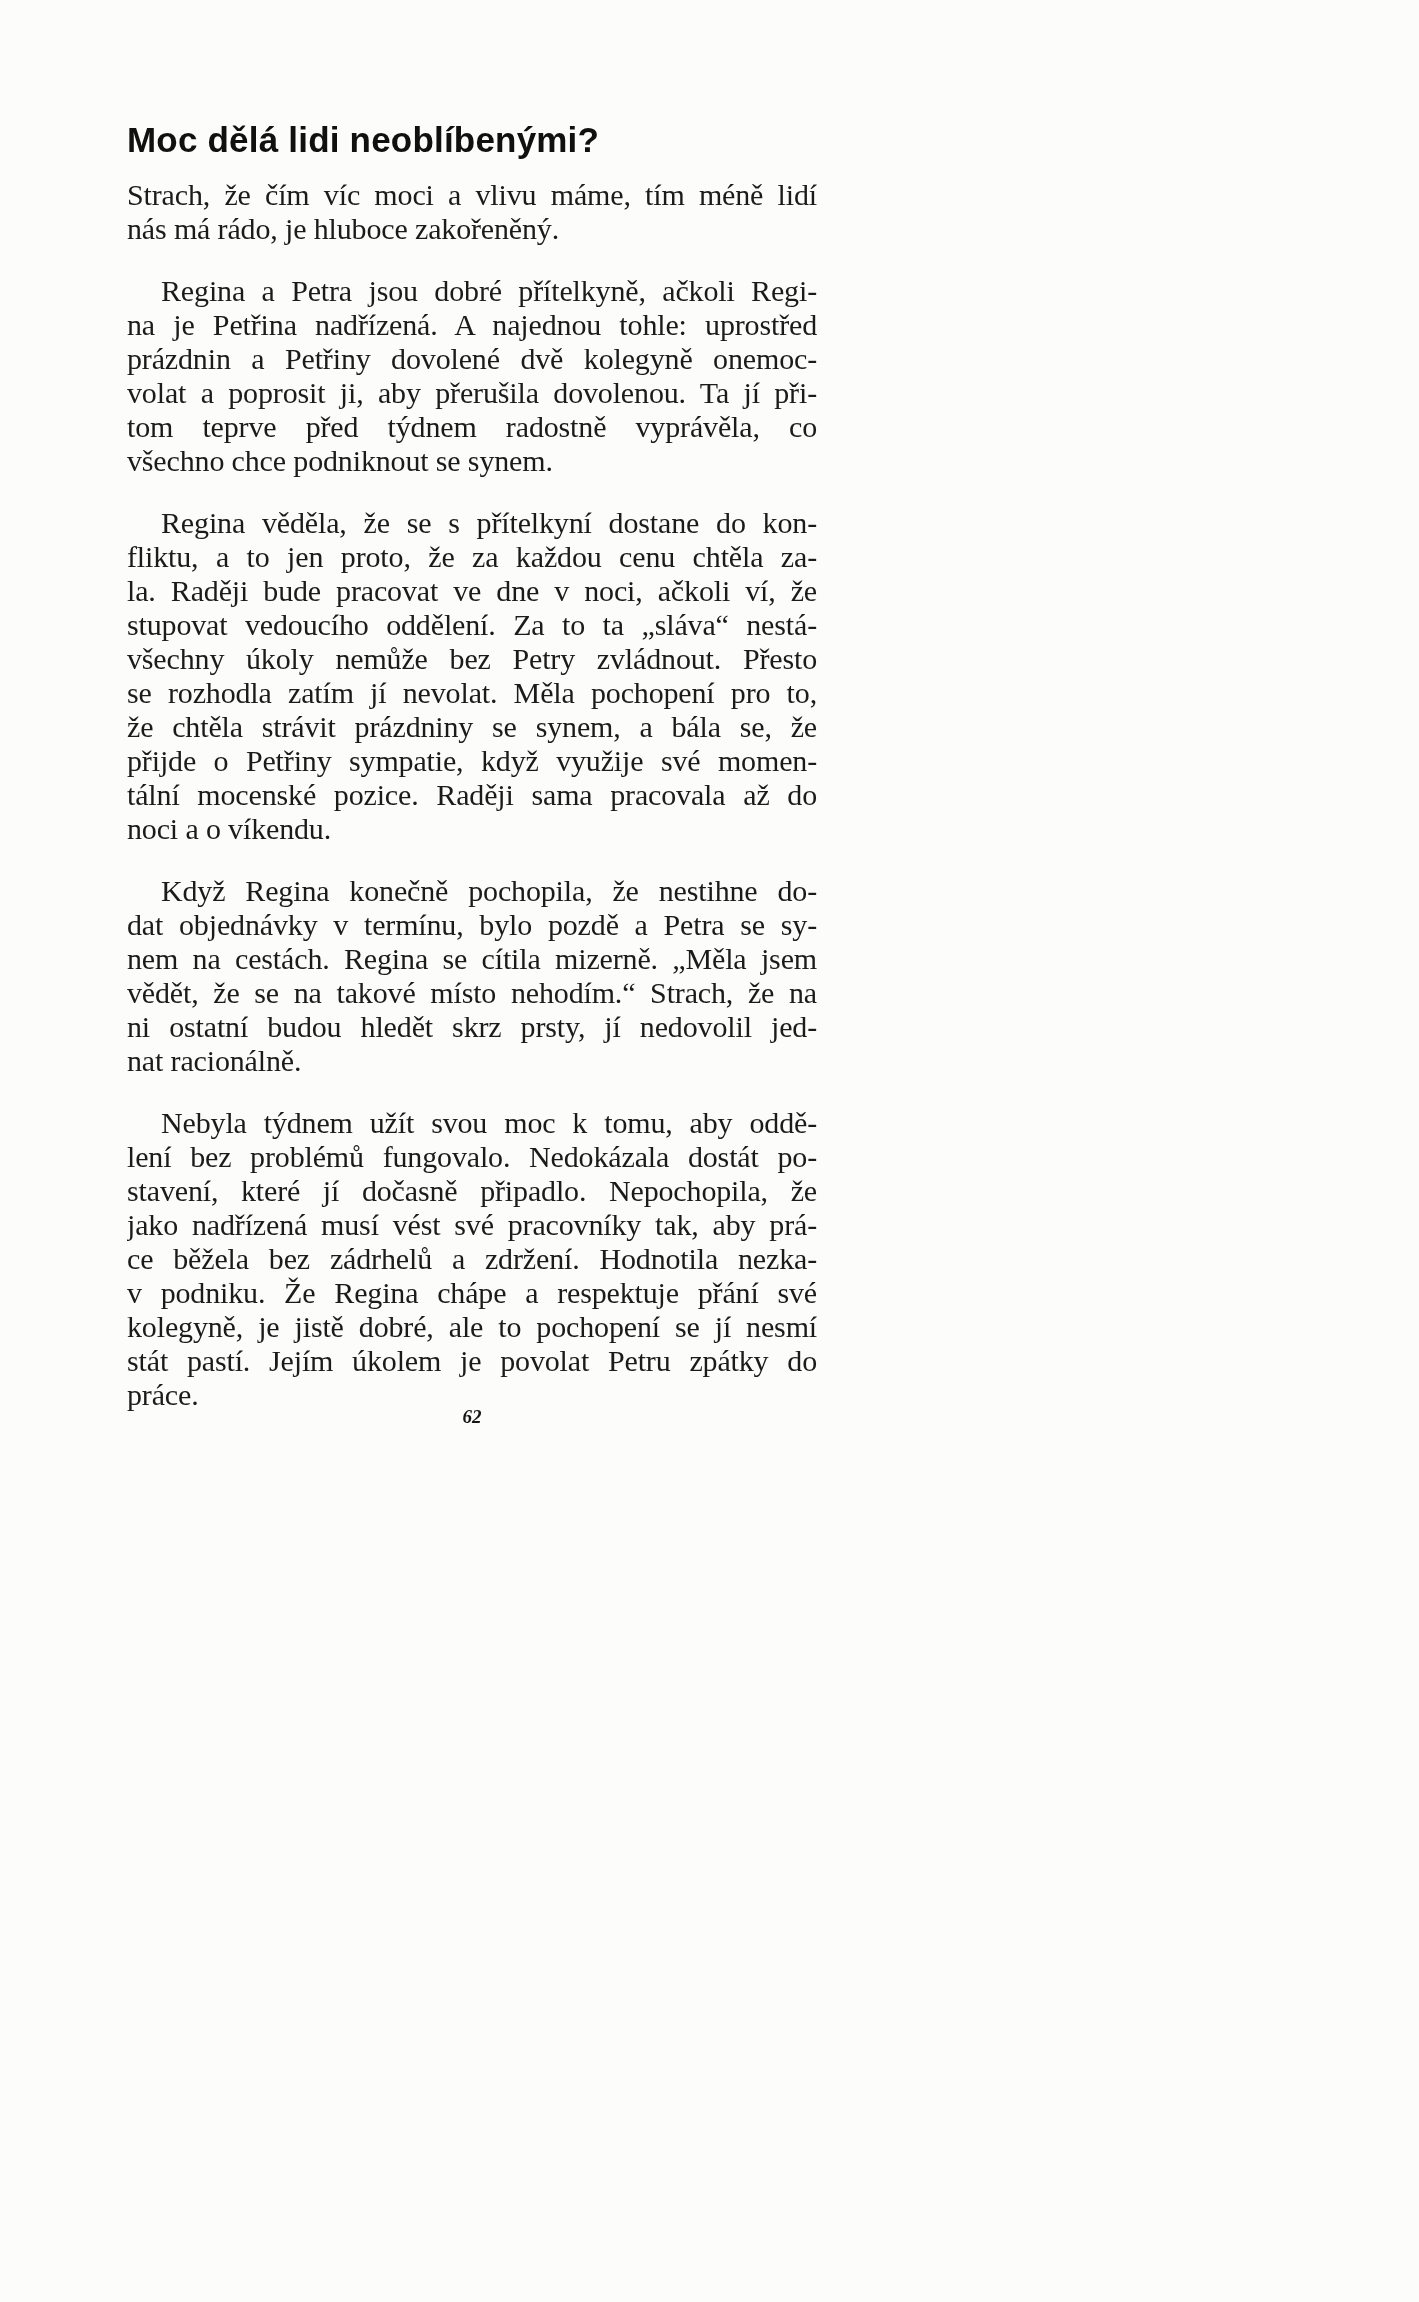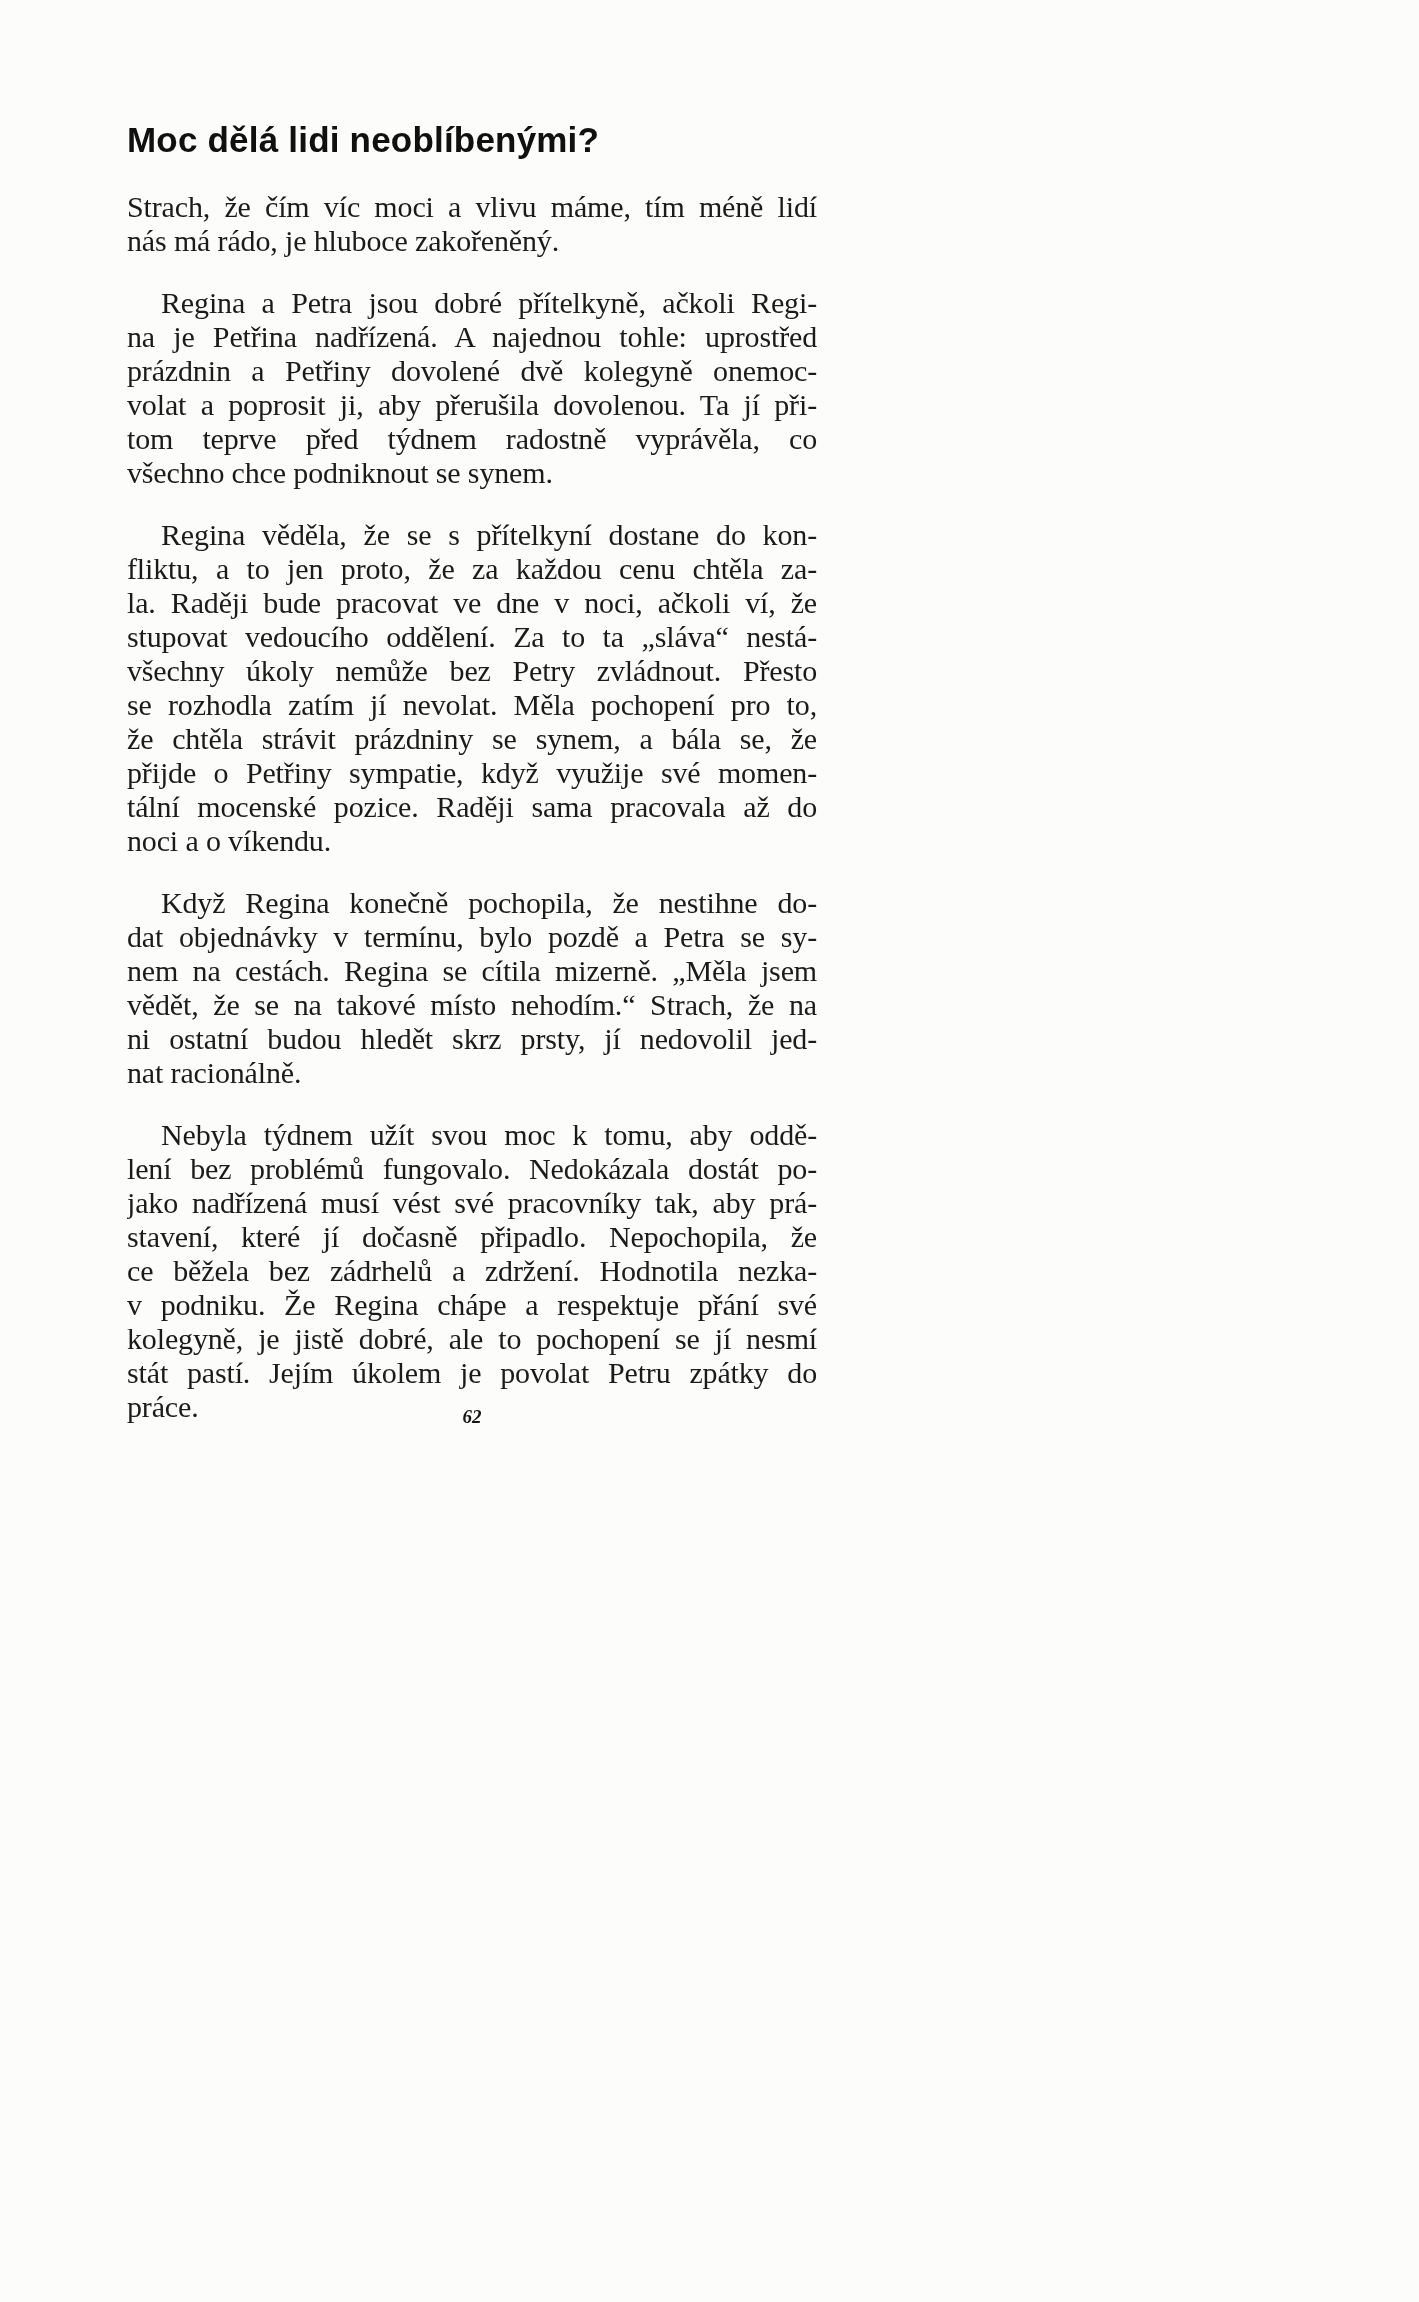--- a/index.html
+++ b/index.html
@@ -26,21 +26,21 @@
     top: 120px;
     width: 690px;
   }
   .heading {
     font-family: "Liberation Sans", sans-serif;
     font-weight: 700;
     font-size: 35px;
     line-height: 40px;
     letter-spacing: 0.2px;
     color: #101010;
-    margin: 0 0 30px 0;
+    margin: 0 0 18px 0;
   }
   .body-text {
     font-size: 30px;
     line-height: 34px;
     letter-spacing: -0.15px;
     color: #1b1b1b;
   }
   .paragraph {
     margin: 0;
   }
@@ -104,22 +104,22 @@
           <div class="line indent">Když Regina konečně pochopila, že nestihne do-</div>
           <div class="line">dat objednávky v termínu, bylo pozdě a Petra se sy-</div>
           <div class="line">nem na cestách. Regina se cítila mizerně. „Měla jsem</div>
           <div class="line">vědět, že se na takové místo nehodím.“ Strach, že na</div>
           <div class="line">ni ostatní budou hledět skrz prsty, jí nedovolil jed-</div>
           <div class="line last">nat racionálně.</div>
         </div>
         <div class="paragraph">
           <div class="line indent">Nebyla týdnem užít svou moc k tomu, aby oddě-</div>
           <div class="line">lení bez problémů fungovalo. Nedokázala dostát po-</div>
+          <div class="line">stavení, které jí dočasně připadlo. Nepochopila, že</div>
           <div class="line">jako nadřízená musí vést své pracovníky tak, aby prá-</div>
-          <div class="line">stavení, které jí dočasně připadlo. Nepochopila, že</div>
           <div class="line">ce běžela bez zádrhelů a zdržení. Hodnotila nezka-</div>
           <div class="line">v podniku. Že Regina chápe a respektuje přání své</div>
           <div class="line">kolegyně, je jistě dobré, ale to pochopení se jí nesmí</div>
           <div class="line">stát pastí. Jejím úkolem je povolat Petru zpátky do</div>
           <div class="line last">práce.</div>
         </div>
       </div>
   </div>
   <div class="page-number">62</div>
 </div>

